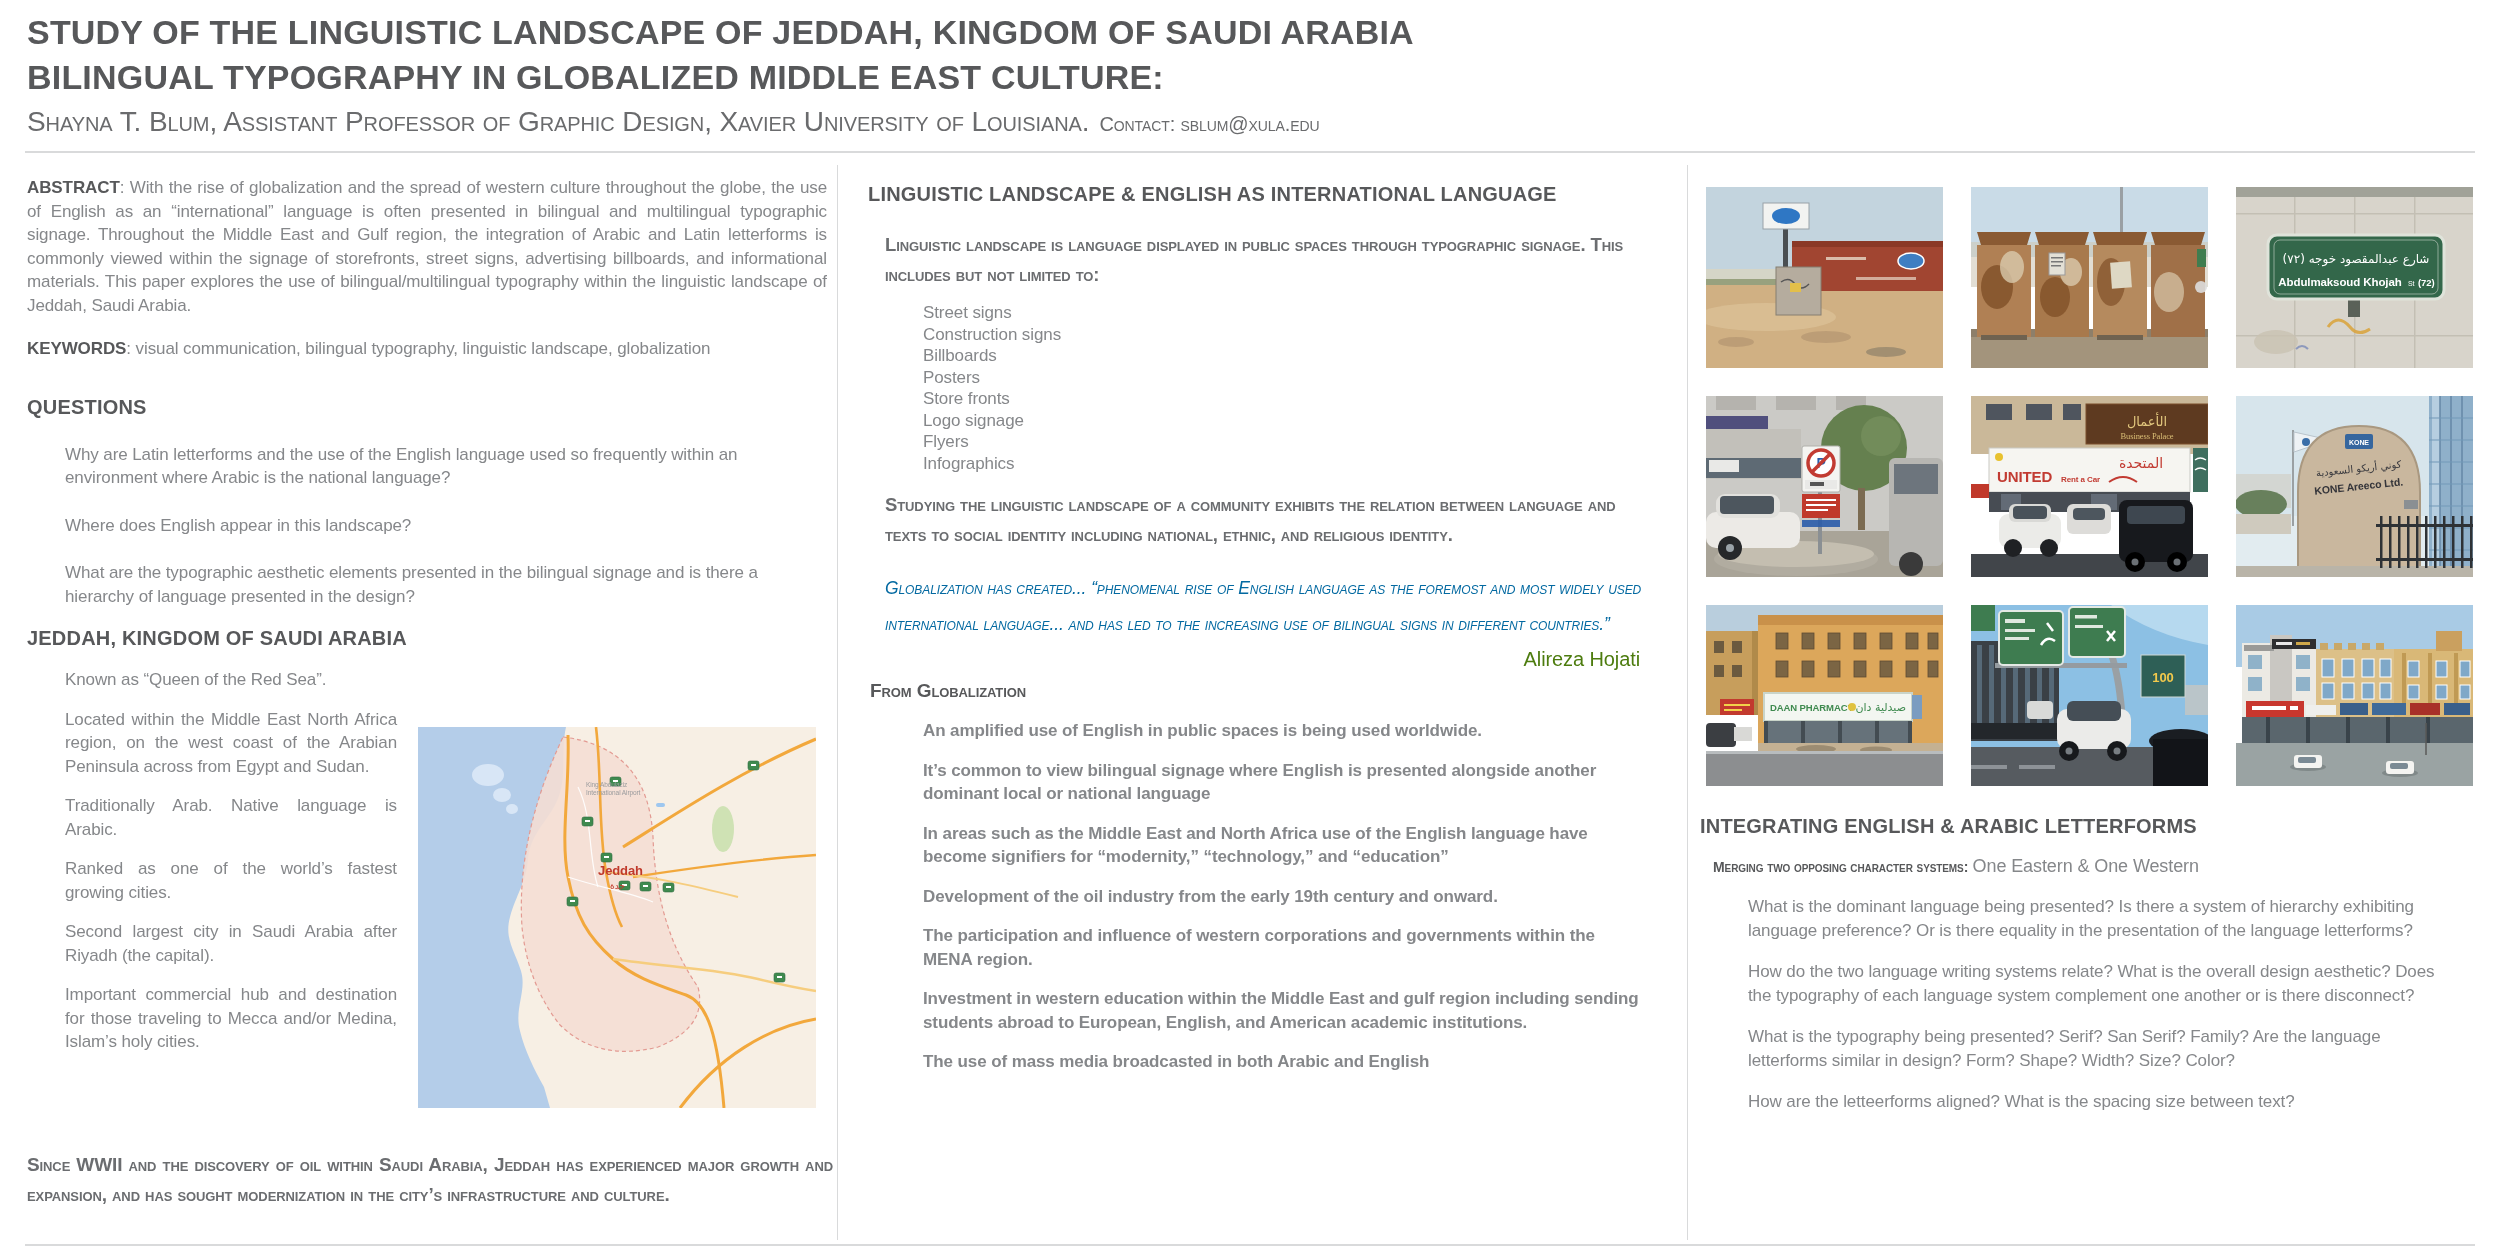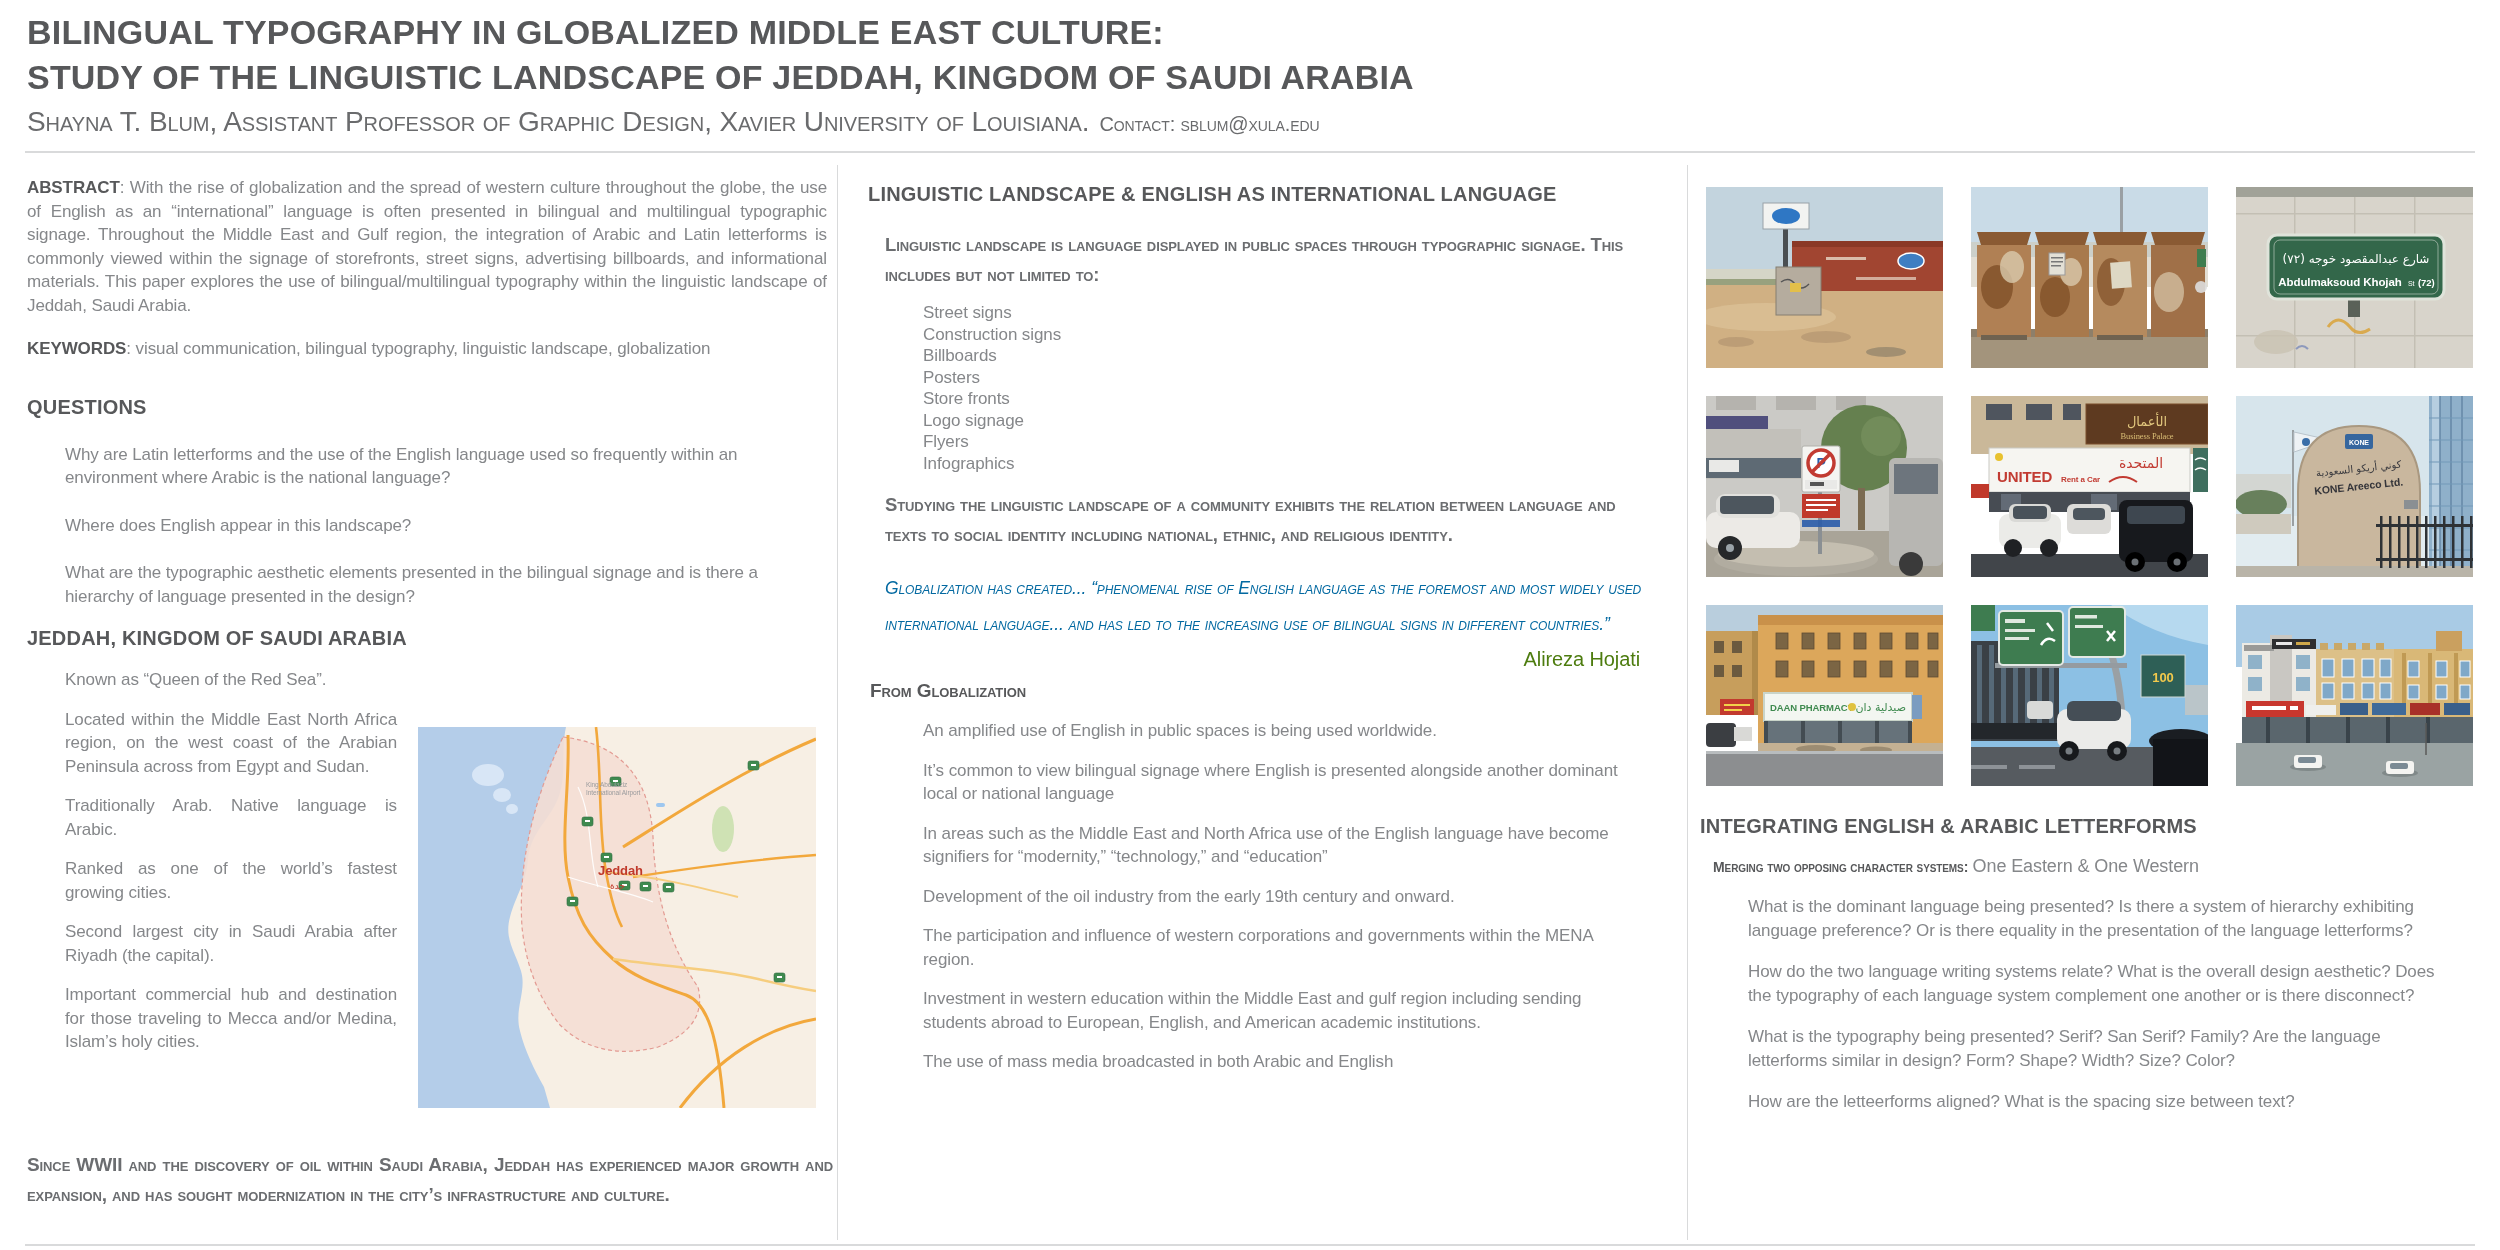--- a/index.html
+++ b/index.html
@@ -31,21 +31,21 @@
   .fact-first{margin-top:18px;}
   .mid-h2{margin-top:14px;}
   .mid-intro{margin:24px 0 0 17px;width:745px;}
   .ex-list{list-style:none;margin:12px 0 0 55px;padding:0;}
   .ex-list li{font-size:17px;line-height:21.5px;color:#85878a;}
   .mid-study{margin:16px 0 0 17px;width:765px;}
   .mid-quote{margin:20px 0 0 17px;width:760px;font-style:italic;font-variant:small-caps;
              font-weight:500;font-size:17.5px;line-height:36px;color:#0369a1;}
   .mid-attrib{margin-top:6px;width:772px;text-align:right;font-size:20px;color:#4d7c0f;}
   .mid-subhead{margin:8px 0 0 2px;font-variant:small-caps;font-weight:bold;font-size:19px;line-height:24px;color:#57585a;}
-  .mid-item{margin:16px 0 0 55px;width:725px;}
+  .mid-item{margin:16px 0 0 55px;width:725px;font-weight:bold;}
   .elem-head{margin-top:20px;width:790px;}
   .right-h2{margin-top:14px;}
   .merging{margin:18px 0 0 13px;}
   .merging .mlabel{font-variant:small-caps;font-weight:bold;font-size:14px;color:#57585a;}
   .merging .mvalue{font-size:18px;color:#85878a;}
   .signage{margin:16px 0 0 13px;width:665px;}
   .rq-item{margin:18px 0 0 48px;width:710px;}
   
   .photo-grid{left:1706px;top:187px;display:grid;
     grid-template-columns:repeat(3,237px);grid-template-rows:repeat(3,181px);
@@ -54,22 +54,22 @@
   figure svg{display:block;}
   .ar{font-family:"DejaVu Sans",sans-serif;}
   
   .map-wrap{left:418px;top:727px;width:398px;height:381px;}
   .wwii{left:27px;top:1150px;width:806px;}
 </style>
 </head>
 <body>
 
 <div class="abs" style="left:27px;top:10px;">
+  <div class="title-line">STUDY OF THE LINGUISTIC LANDSCAPE OF JEDDAH, KINGDOM OF SAUDI ARABIA</div>
   <div class="title-line">BILINGUAL TYPOGRAPHY IN GLOBALIZED MIDDLE EAST CULTURE:</div>
-  <div class="title-line">STUDY OF THE LINGUISTIC LANDSCAPE OF JEDDAH, KINGDOM OF SAUDI ARABIA</div>
   <div class="author" style="margin-top:6px;">
     <span class="sc">Shayna T. Blum, Assistant Professor of Graphic Design, Xavier University of Louisiana.</span><span class="contact sc">Contact: sblum@xula.edu</span>
   </div>
 </div>
 <div class="abs rule" style="left:25px;top:151px;width:2450px;height:2px;"></div>
 <div class="abs rule" style="left:837px;top:165px;width:1px;height:1075px;"></div>
 <div class="abs rule" style="left:1687px;top:165px;width:1px;height:1075px;"></div>
 <div class="abs rule" style="left:25px;top:1244px;width:2450px;height:2px;"></div>
 
 <div class="abs col-left">

